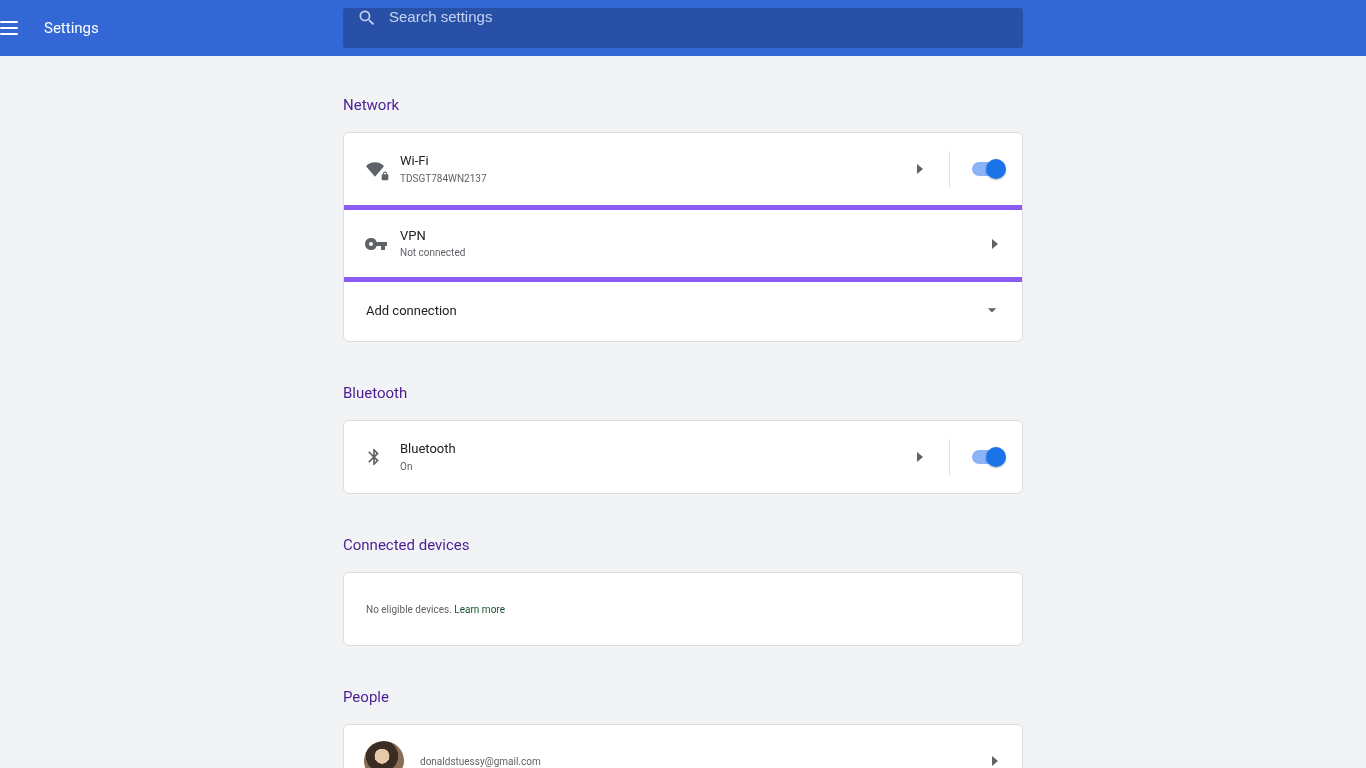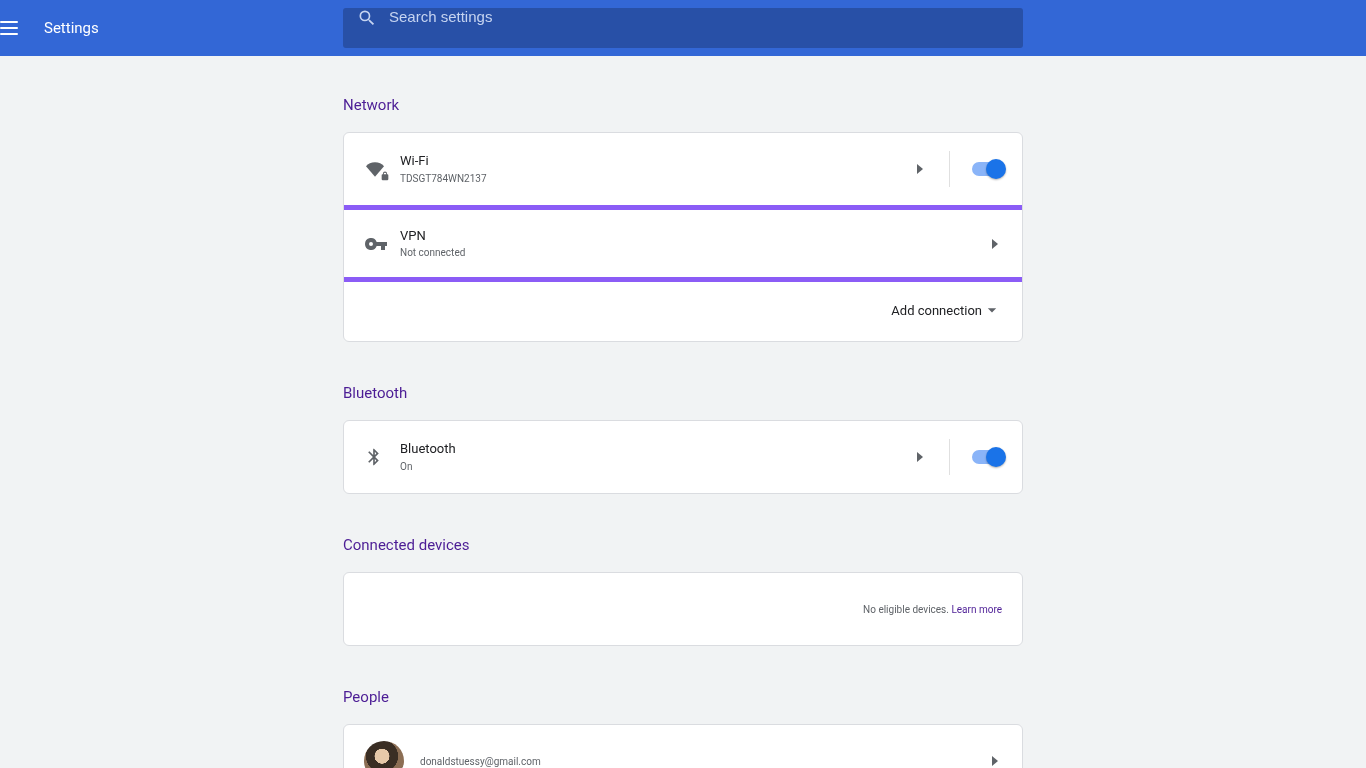--- a/index.html
+++ b/index.html
@@ -131,23 +131,23 @@
   .toggle::after {
     content: "";
     position: absolute;
     right: -4px; top: -3px;
     width: 20px; height: 20px;
     background: #1a73e8;
     border-radius: 50%;
     box-shadow: 0 1px 2px rgba(0,0,0,.3);
   }
 
-  .no-icon .row-text { margin-left: 8px; text-align: right; }
-
-  .link { color: #4c1d95; cursor: pointer; }
+  .no-icon .row-text { margin-left: 2px; }
+
+  .link { color: #14532d; cursor: pointer; }
 
   .avatar {
     width: 40px; height: 40px; border-radius: 50%;
     background: radial-gradient(circle at 45% 38%, #e7c9a9 0 22%, #3a2e24 23% 48%, #8c6e54 49% 70%, #cfd8dc 71% 100%);
     margin-right: 16px;
   }
 
   
   .wifi-lock { position: relative; width: 22px; height: 18px; }
   .wifi-lock svg.lock { position: absolute; right: -4px; bottom: -3px; }

